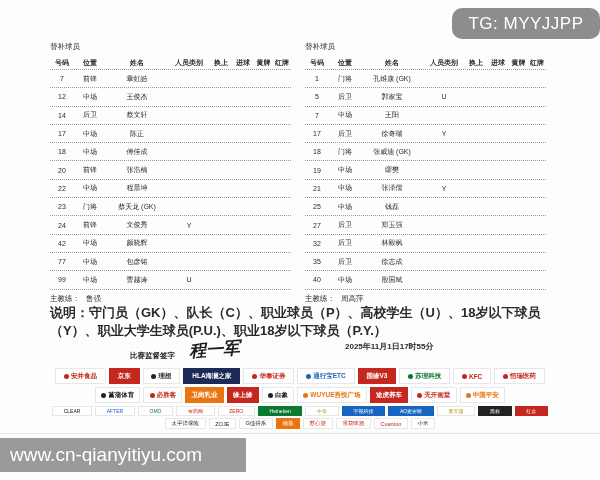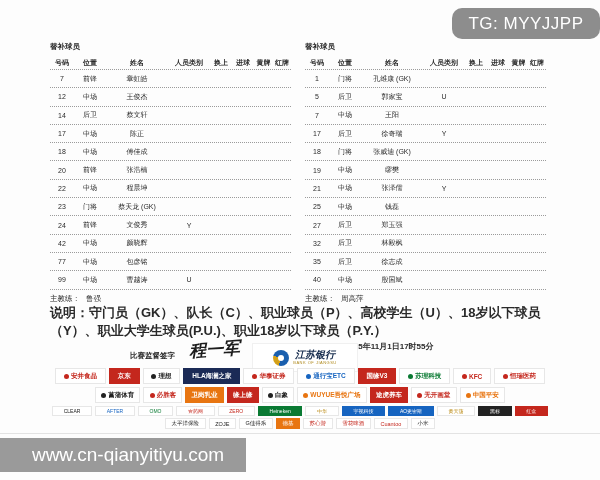--- a/index.html
+++ b/index.html
@@ -2,26 +2,26 @@
 <html><head>
 <meta charset="utf-8">
 <style>
   html,body{margin:0;padding:0;background:#f2f2f2;}
   .page{position:relative;width:600px;height:480px;background:#fdfdfd;overflow:hidden;
         font-family:"Liberation Sans","DejaVu Sans",sans-serif;color:#2a2a2a;}
   
   .wm-tg{position:absolute;top:8px;right:0;width:148px;height:31px;background:rgba(125,125,125,.88);
          color:#fff;font-size:17px;display:flex;align-items:center;justify-content:center;letter-spacing:.5px;border-radius:10px;}
   .wm-site{position:absolute;top:438px;left:0;width:246px;height:34px;background:#9a9a9a;color:#fff;
-           font-size:19px;display:flex;align-items:center;padding-left:10px;box-sizing:border-box;justify-content:center;}
+           font-size:19px;display:flex;align-items:center;padding-left:10px;box-sizing:border-box;}
   .footer-line{position:absolute;top:433px;left:0;width:600px;height:1px;background:#e3e3e3;}
   
   .tables{position:absolute;top:42px;left:50px;display:flex;gap:14px;}
   .tbl{width:241px;}
-  .tbl-title{font-size:7.5px;font-weight:bold;margin-bottom:4px;}
+  .tbl-title{font-size:7.5px;font-weight:normal;margin-bottom:4px;}
   .thead,.tr{display:grid;grid-template-columns:24px 32px 62px 42px 22px 22px 19px 18px;align-items:center;}
   .thead{font-weight:bold;font-size:7px;height:13px;}
   .thead span{text-align:center;}
   .tr{height:17.3px;border-top:1px dotted #9b9b9b;font-size:7px;}
   .tr:last-of-type{border-bottom:1px dotted #9b9b9b;}
   .td{text-align:center;white-space:nowrap;overflow:hidden;}
   .coach{display:flex;gap:6px;font-size:7.5px;font-weight:normal;margin-top:4px;}
   
   .notes{position:absolute;top:304px;left:50px;width:505px;font-size:13px;font-weight:bold;}
   .sup{position:absolute;top:338px;left:130px;display:flex;align-items:flex-end;font-size:7.5px;font-weight:bold;}
@@ -355,27 +355,20 @@
   </div>
 
   <div class="notes">说明：守门员（GK）、队长（C）、职业球员（P）、高校学生（U）、18岁以下球员（Y）、职业大学生球员(P.U.)、职业18岁以下球员（P.Y.）</div>
 
   <div class="sup">
     <span>比赛监督签字</span>
     <span class="sig">程一军</span>
   </div>
   <div class="datetime">2025年11月1日17时55分</div>
 
-  <div class="bank">
-    <span class="bank-icon"></span>
-    <span class="bank-text">
-      <span class="bank-name">江苏银行</span>
-      <span class="bank-sub">BANK OF JIANGSU</span>
-    </span>
-  </div>
 
   <div class="sponsors">
     <div class="sp-row r1">
         <span class="chip c-w-red">安井食品</span>
         <span class="chip c-red">京东</span>
         <span class="chip c-w-dark">理想</span>
         <span class="chip c-navy">HLA海澜之家</span>
         <span class="chip c-w-red">华泰证券</span>
         <span class="chip c-w-blue">通行宝ETC</span>
         <span class="chip c-red">国缘V3</span>

